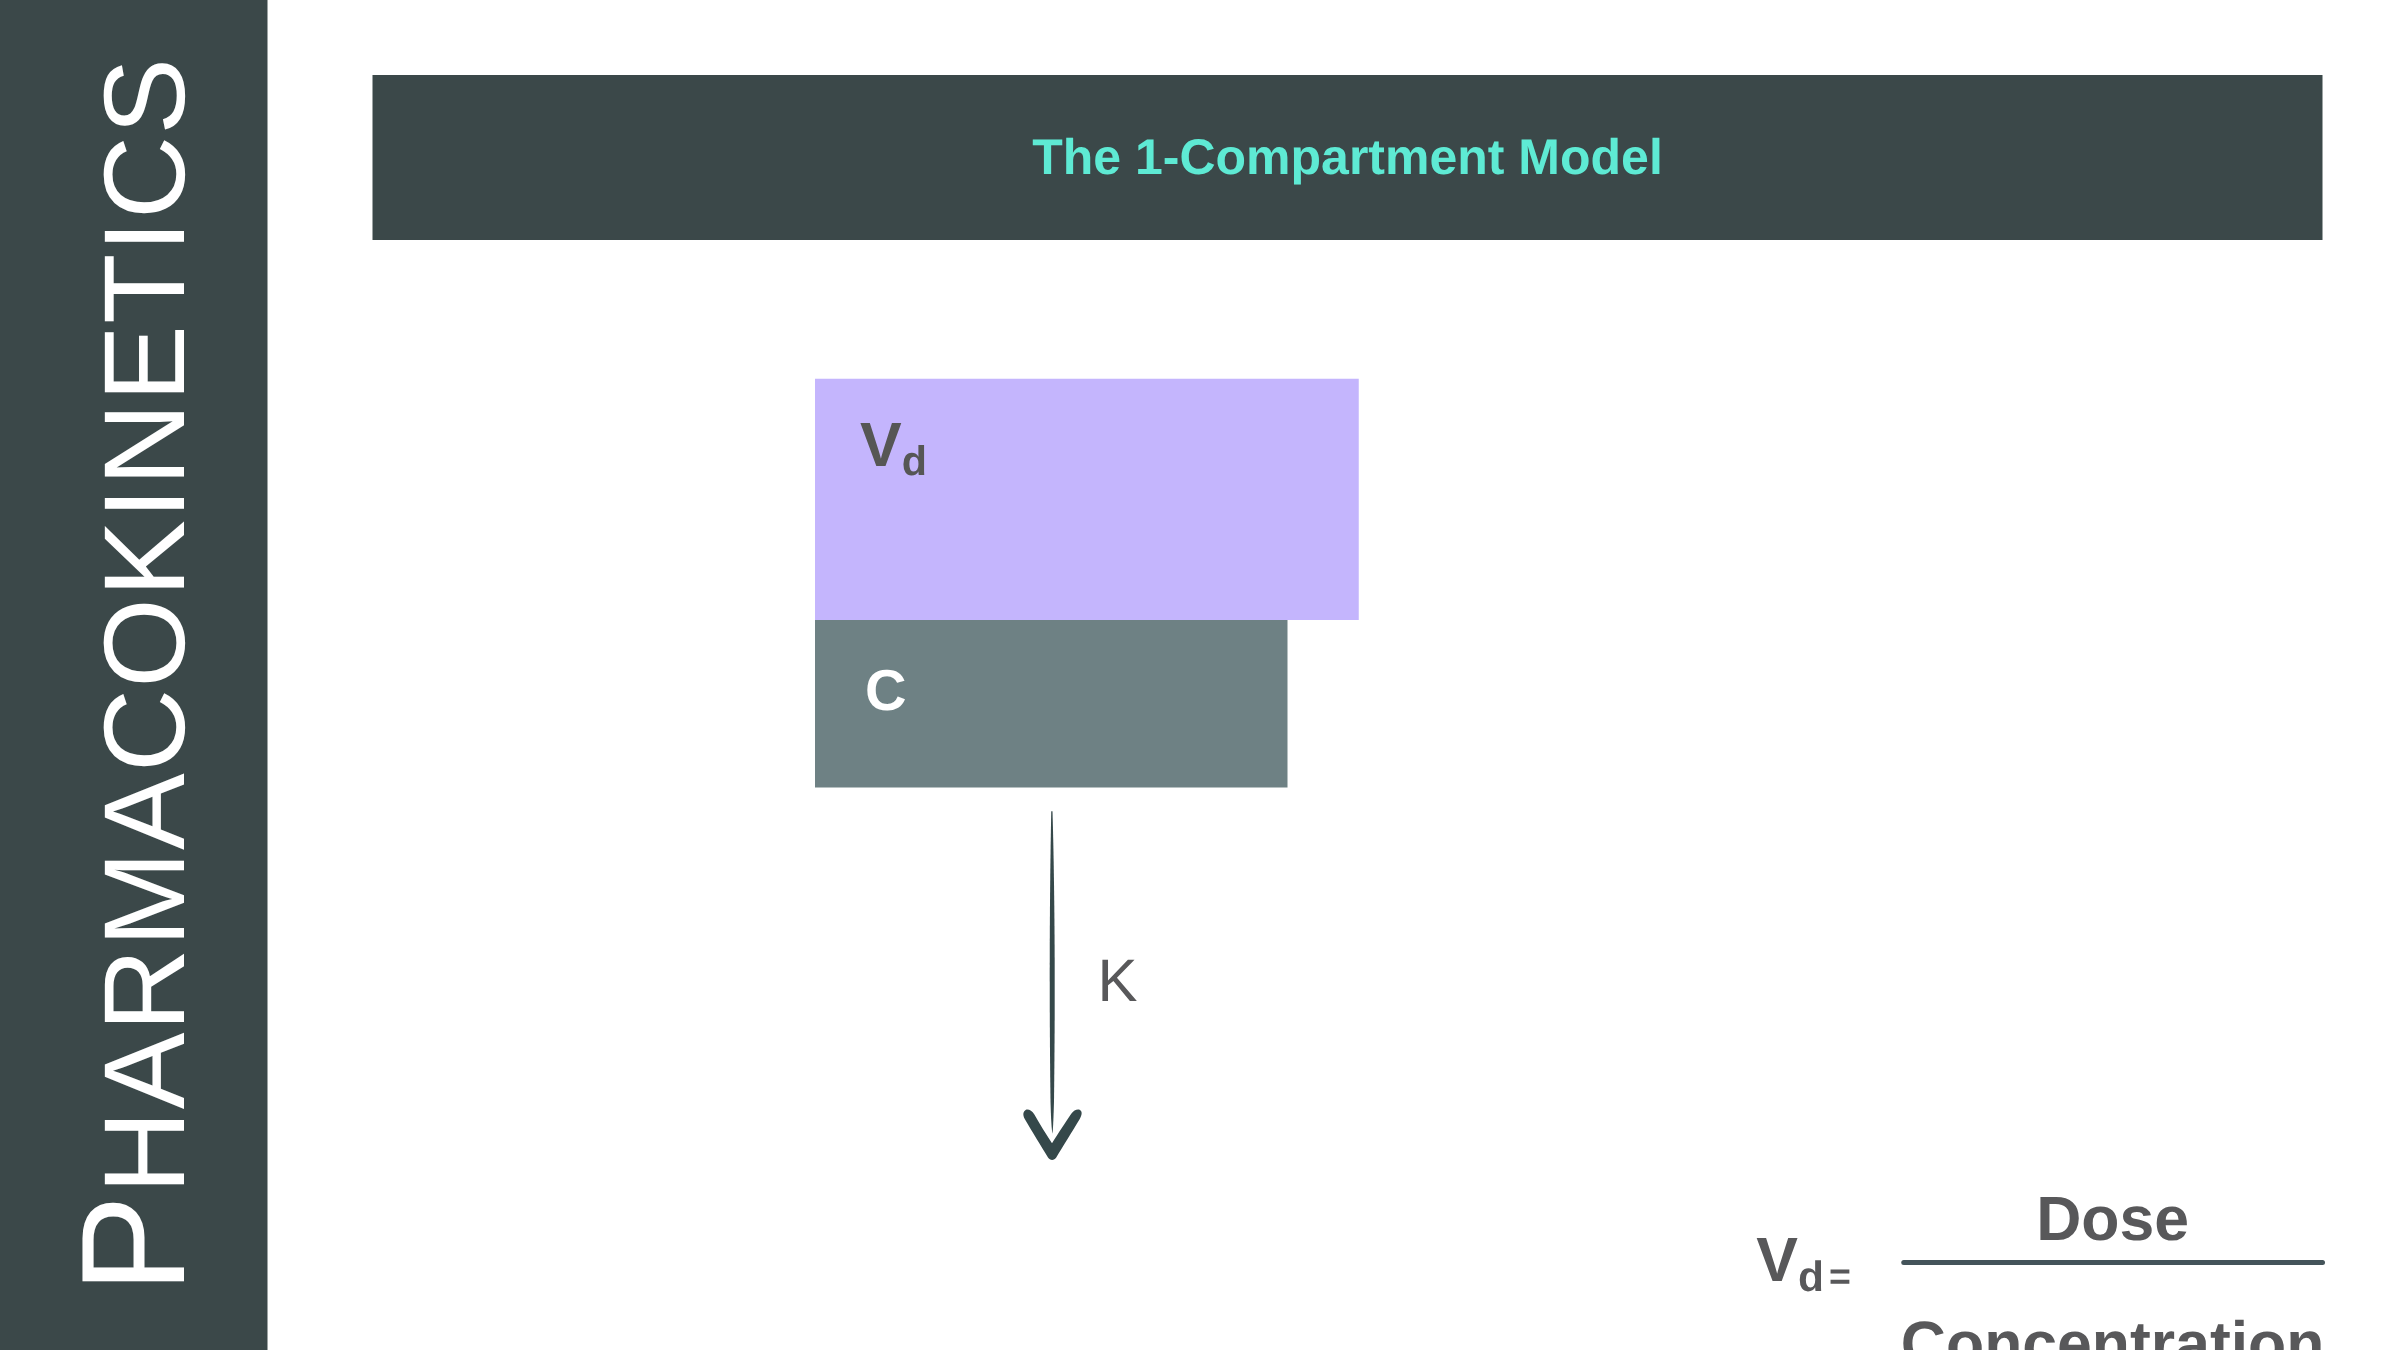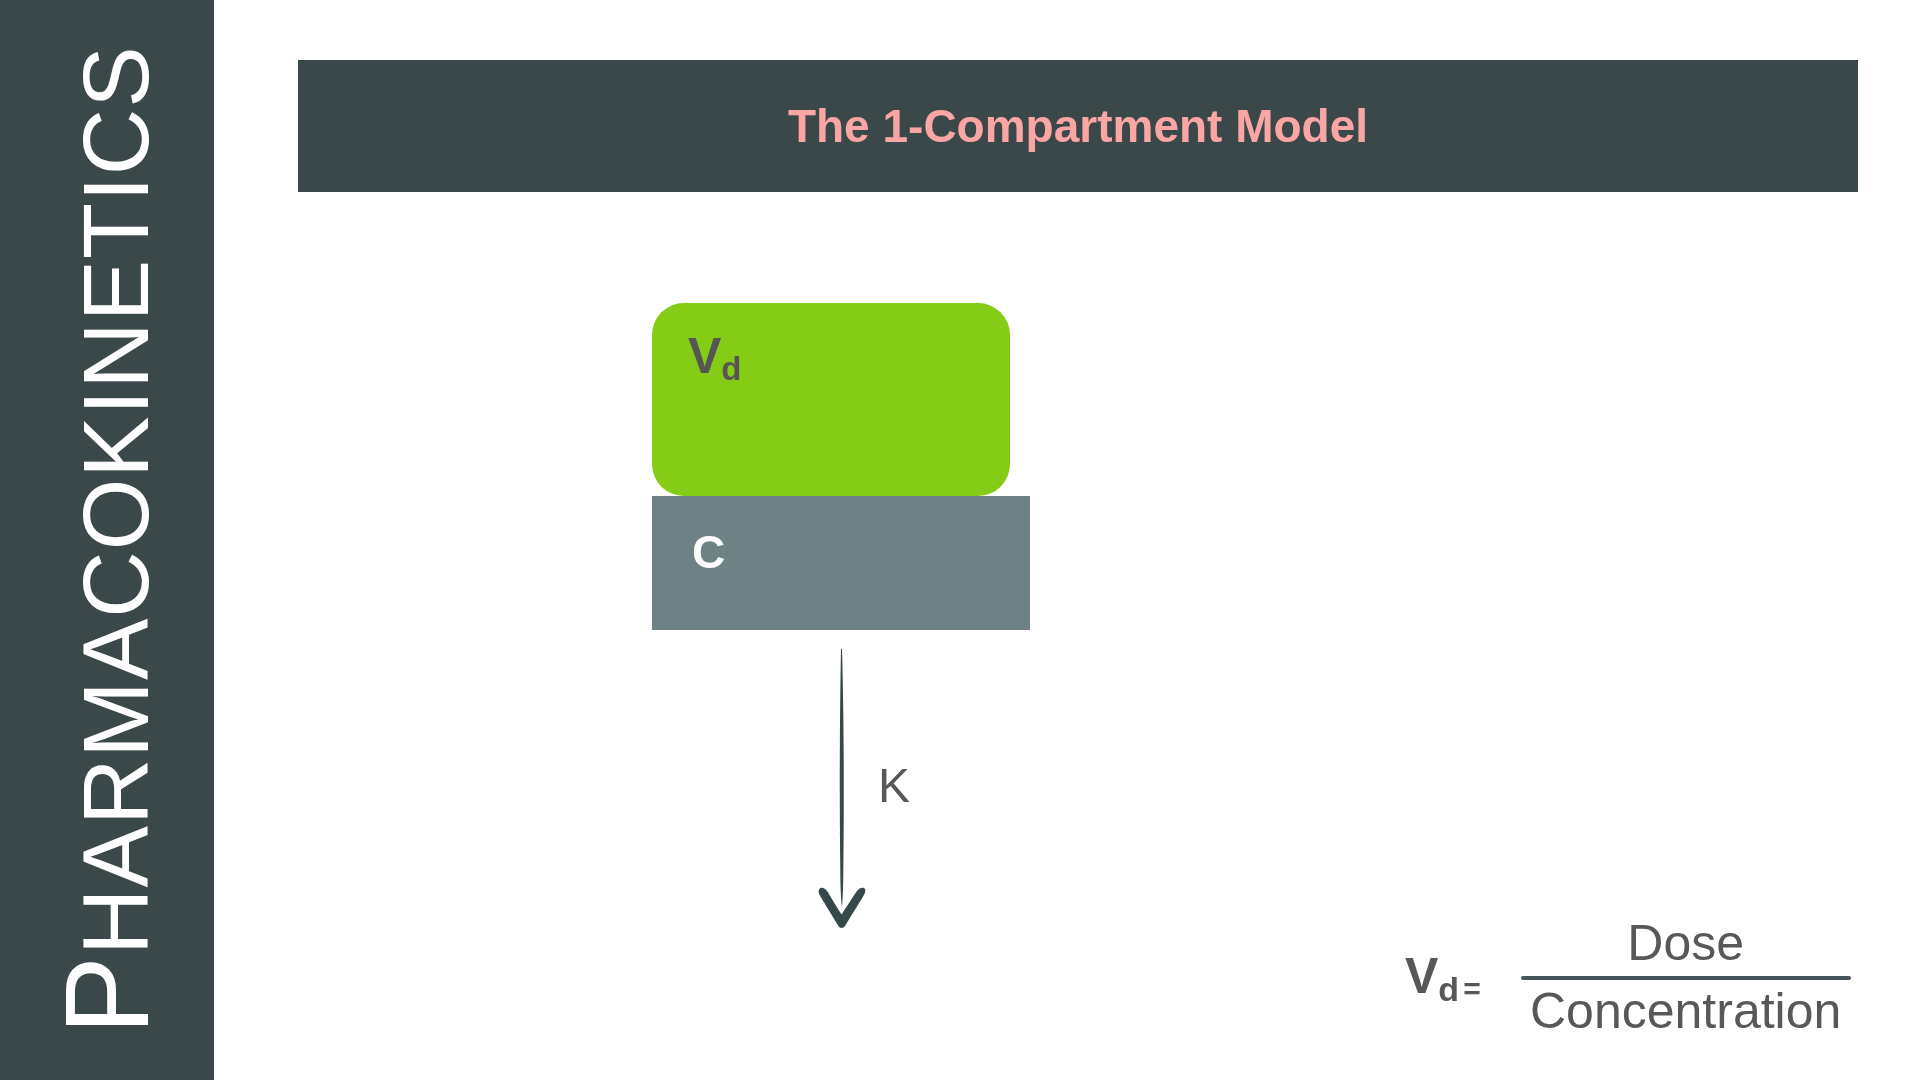--- a/index.html
+++ b/index.html
@@ -59,44 +59,43 @@
     left: 298px;
     top: 60px;
     width: 1560px;
     height: 132px;
     background: #3b4849;
     display: flex;
     align-items: center;
     justify-content: center;
   }
   #title-text {
-    color: #fca5a5;
-    font-family: "Liberation Sans", sans-serif;
-    font-weight: bold;
-    font-size: 46px;
+    color: #5eead4;
+    font-family: "Liberation Sans", sans-serif;
+    font-weight: bold;
+    font-size: 40px;
     letter-spacing: 0px;
     white-space: nowrap;
   }
 
   
   #compartment {
     position: absolute;
     left: 652px;
     top: 303px;
     width: 378px;
     height: 327px;
   }
   #compartment-vd {
     position: absolute;
     left: 0;
     top: 0;
-    width: 358px;
+    width: 435px;
     height: 193px;
-    background: #84cc16;
-    border-radius: 32px;
+    background: #c4b5fd;
   }
   #compartment-c {
     position: absolute;
     left: 0;
     top: 193px;
     width: 378px;
     height: 134px;
     background: #6e8184;
   }
   .box-label {
@@ -178,25 +177,26 @@
   }
   #fraction {
     display: flex;
     flex-direction: column;
     align-items: center;
     margin-left: 40px;
     min-width: 330px;
   }
   #numerator, #denominator {
     font-family: "Liberation Sans", sans-serif;
-    font-weight: 400;
+    font-weight: 700;
     font-size: 50px;
     line-height: 1.08;
     color: #58585a;
     white-space: nowrap;
+    margin-top: 32px;
   }
   #fraction-bar {
     width: 100%;
     height: 4px;
     background: #44545a;
     margin: 6px 0 4px 0;
     border-radius: 2px;
   }
 </style>
 </head>

